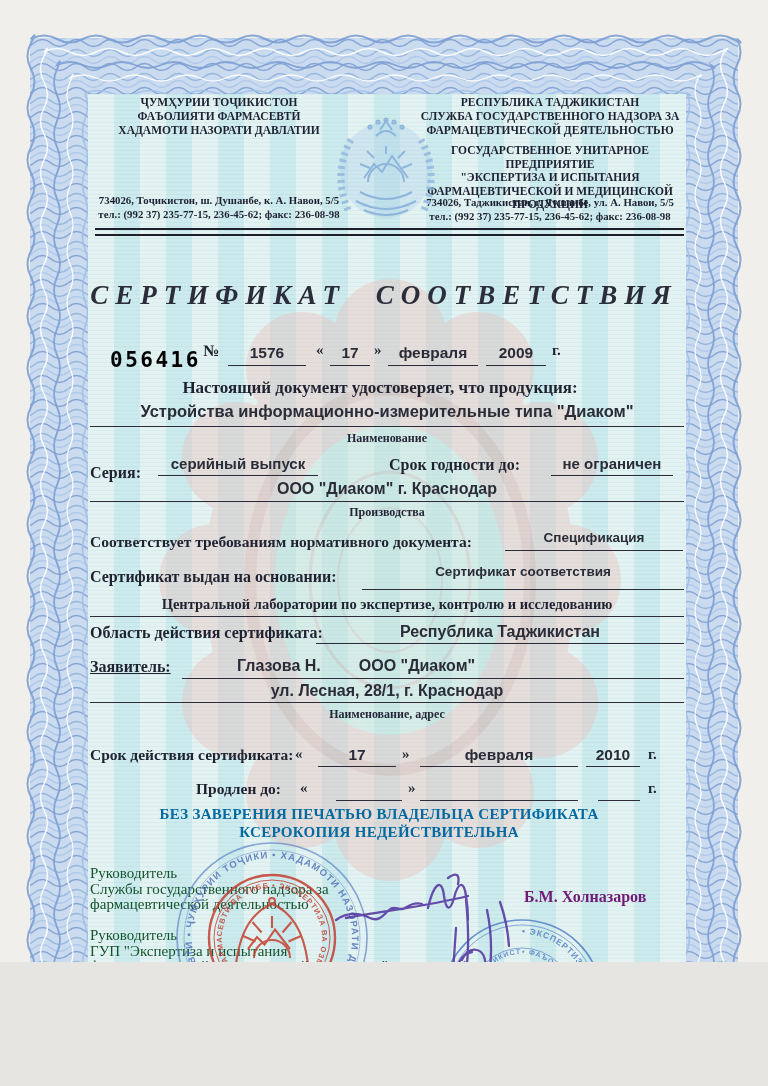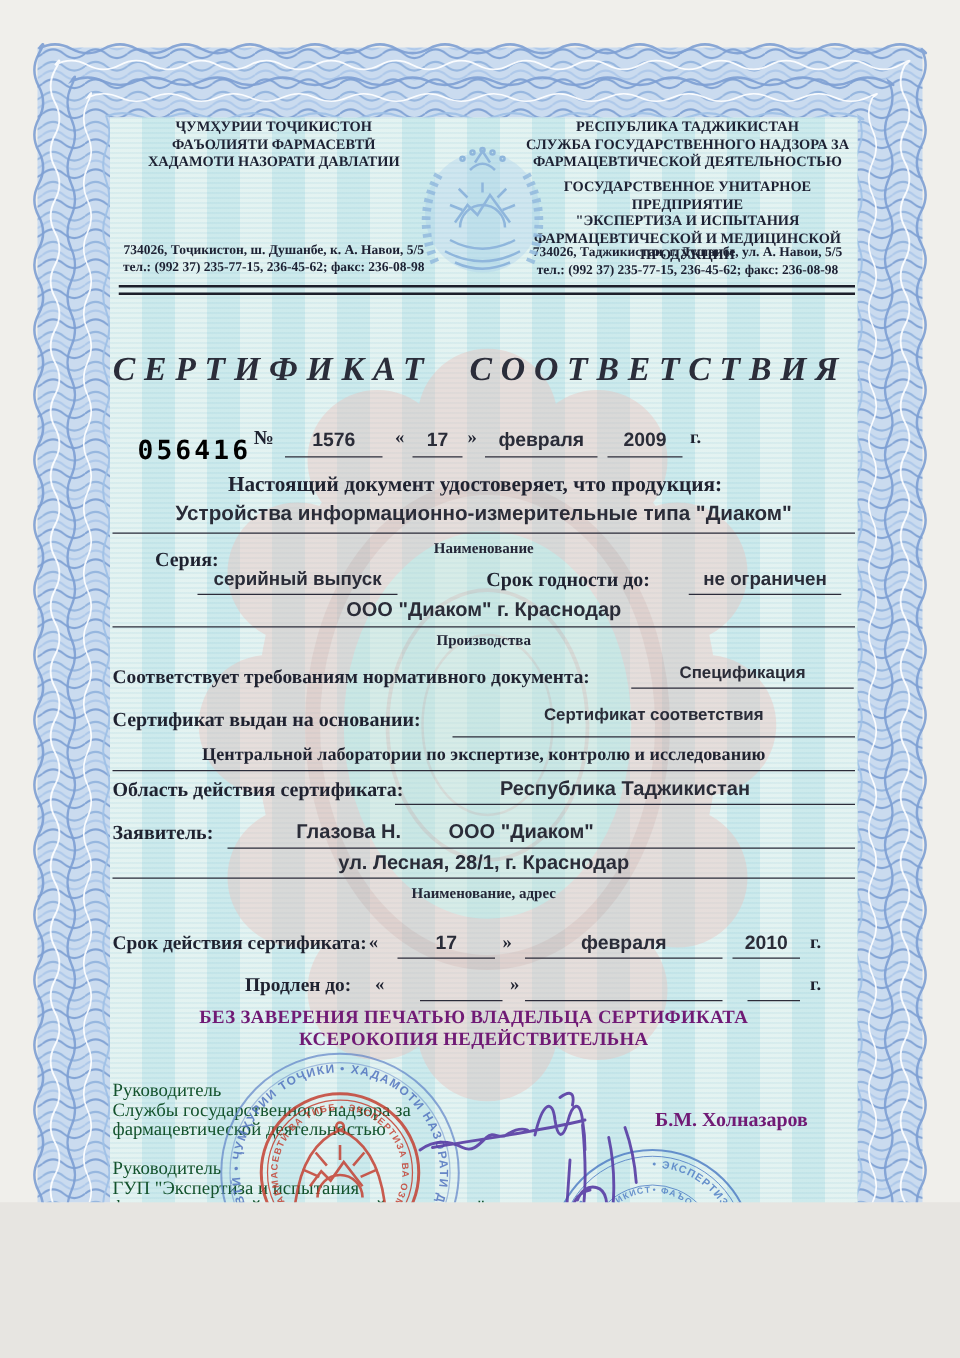--- a/index.html
+++ b/index.html
@@ -23,21 +23,21 @@
   .org-sm{font-weight:bold;font-size:10.8px;line-height:13.5px;text-align:center;color:#1d2133;}
   .rule{background:#1d1f2b;height:2.4px;}
   .title{font-weight:bold;font-style:italic;font-size:27px;letter-spacing:7px;word-spacing:16px;
          text-align:center;color:#2b2d3a;}
   .serial{font-family:"DejaVu Sans Mono",monospace;font-size:21px;letter-spacing:2.5px;color:#000000;font-weight:bold;}
   .lb{font-weight:bold;color:#1f2230;}
   .vl{font-weight:bold;font-family:"Liberation Sans","DejaVu Sans",sans-serif;color:#2a2c38;}
   .uv{border-bottom:1.6px solid #2c2c3a;text-align:center;display:block;}
   .cap{font-weight:bold;font-size:12px;text-align:center;color:#242637;}
   .ctr{text-align:center;}
-  .warn{font-weight:bold;font-size:15px;text-align:center;letter-spacing:.3px;color:#701a75;}
+  .warn{font-weight:bold;font-size:15px;text-align:center;letter-spacing:.3px;color:#0369a1;}
   .role{font-weight:normal;font-size:15px;line-height:15.5px;color:#14532d;}
   .signame{font-weight:bold;font-size:16px;color:#701a75;}
 </style>
 </head>
 <body>
 
 <div class="paper">
 
   <svg id="border-svg" width="768" height="1086">
     <defs>
@@ -151,40 +151,40 @@
     <span class="abs lb" style="left:374px;top:342px;font-size:15px;">»</span>
     <span class="abs uv vl" style="left:388px;top:341px;width:90px;height:24px;line-height:24px;font-size:15.5px;">февраля</span>
     <span class="abs uv vl" style="left:486px;top:341px;width:60px;height:24px;line-height:24px;font-size:15.5px;">2009</span>
     <span class="abs lb" style="left:552px;top:342px;font-size:15px;">г.</span>
 
     <div class="abs lb ctr" style="left:80px;top:378px;width:600px;font-size:17px;">Настоящий документ удостоверяет, что продукция:</div>
 
     <div class="abs uv vl ctr" style="left:90px;top:402px;width:594px;height:24px;font-size:16.5px;">Устройства информационно-измерительные типа "Диаком"</div>
     <div class="abs cap" style="left:90px;top:431px;width:594px;">Наименование</div>
 
-    <span class="abs lb" style="left:90px;top:440px;font-size:16px;margin-left:34px;">Серия:</span>
+    <span class="abs lb" style="left:90px;top:464px;font-size:16px;">Серия:</span>
     <span class="abs uv vl" style="left:158px;top:452px;width:160px;height:23px;line-height:23px;font-size:15px;">серийный выпуск</span>
     <span class="abs lb" style="left:389px;top:456px;font-size:16px;">Срок годности до:</span>
     <span class="abs uv vl" style="left:551px;top:452px;width:122px;height:23px;line-height:23px;font-size:15px;">не ограничен</span>
 
     <div class="abs uv vl ctr" style="left:90px;top:480px;width:594px;height:21px;font-size:16px;">ООО "Диаком" г. Краснодар</div>
     <div class="abs cap" style="left:90px;top:505px;width:594px;">Производства</div>
 
     <span class="abs lb" style="left:90px;top:533px;font-size:15.5px;">Соответствует требованиям нормативного документа:</span>
     <span class="abs uv vl" style="left:505px;top:528px;width:178px;height:22px;line-height:20px;font-size:13.5px;">Спецификация</span>
 
     <span class="abs lb" style="left:90px;top:568px;font-size:16px;">Сертификат выдан на основании:</span>
     <span class="abs uv vl" style="left:362px;top:562px;width:322px;height:27px;line-height:20px;font-size:13.5px;">Сертификат соответствия</span>
 
     <div class="abs uv lb ctr" style="left:90px;top:596px;width:594px;height:20px;font-size:14.5px;">Центральной лаборатории по экспертизе, контролю и исследованию</div>
 
     <span class="abs lb" style="left:90px;top:624px;font-size:16px;">Область действия сертификата:</span>
     <span class="abs uv vl" style="left:316px;top:620px;width:368px;height:23px;line-height:23px;font-size:16px;">Республика Таджикистан</span>
 
-    <span class="abs lb" style="left:90px;top:658px;font-size:16px;">Заявитель:</span>
+    <span class="abs lb" style="left:90px;top:658px;font-size:16px;text-decoration:underline;">Заявитель:</span>
     <div class="abs uv" style="left:182px;top:654px;width:502px;height:24px;">
       <span class="vl" style="font-size:16px;line-height:24px;">Глазова Н.</span>
       <span class="vl" style="font-size:16px;line-height:24px;margin-left:34px;">ООО "Диаком"</span>
       <span style="display:inline-block;width:150px;"></span>
     </div>
     <div class="abs uv vl ctr" style="left:90px;top:682px;width:594px;height:20px;font-size:16px;">ул. Лесная, 28/1, г. Краснодар</div>
     <div class="abs cap" style="left:90px;top:707px;width:594px;">Наименование, адрес</div>
 
     <span class="abs lb" style="left:90px;top:746px;font-size:15.5px;">Срок действия сертификата:</span>
     <span class="abs lb" style="left:295px;top:746px;font-size:15px;">«</span>

